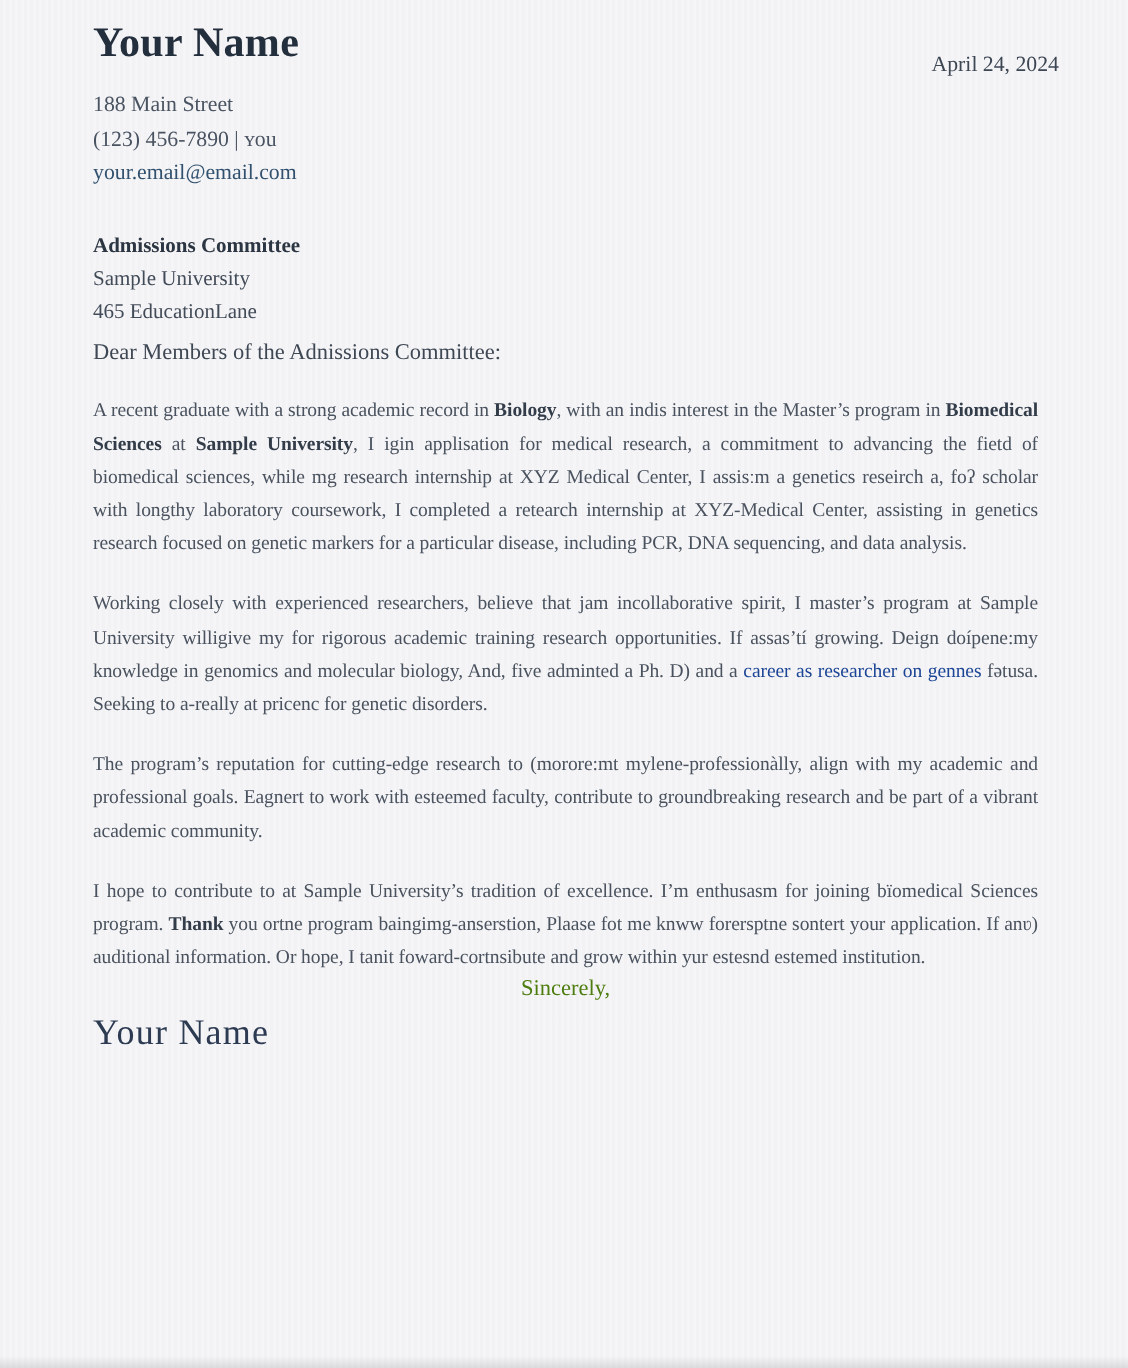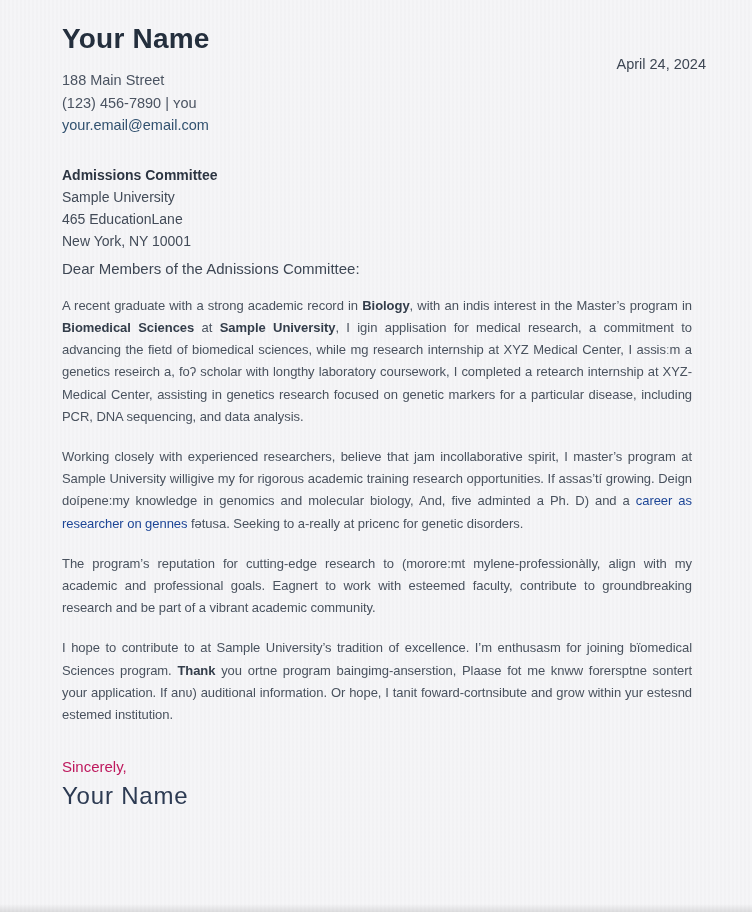--- a/index.html
+++ b/index.html
@@ -9,28 +9,28 @@
     font-family:"Liberation Sans", sans-serif;
     position:relative;
     overflow:hidden;
   }
   body::before{
     content:"";
     position:absolute; inset:0;
     background:repeating-linear-gradient(90deg, rgba(0,0,0,0.012) 0 2px, rgba(255,255,255,0.015) 2px 4px);
     pointer-events:none;
   }
-  .page { padding:22px 60px 0 62px; position:relative; }
+  .page { padding:12px 60px 0 62px; position:relative;font-family:Liberation Serif, serif; }
 
   .sender-name{
     font-size:28px; font-weight:700; color:#242f3d;
     margin:0; letter-spacing:0.2px; line-height:34px;
   }
   .date{
-    position:absolute; top:56px; right:46px;
+    position:absolute; top:35px; right:46px;
     font-size:14.5px; color:#3d4653;
   }
 
   .contact{ margin-top:13px; font-size:14.5px; color:#4a5361; line-height:22.5px; }
   .contact .phone-line{ margin-top:0; }
   .contact .email{ color:#31516f; text-decoration:none; cursor:pointer; }
 
   .recipient{ margin-top:27px; font-size:14px; color:#424b58; line-height:22.3px; }
   .recipient .rbold{ font-weight:700; color:#2c3542; }
 
@@ -38,21 +38,21 @@
 
   .bodytext p{
     margin:18px 0 0 0;
     font-size:13px; line-height:22.2px; color:#49525e;
     text-align:justify; letter-spacing:-0.05px;
   }
   .bodytext .b{ font-weight:700; color:#333d4a; }
   .bodytext .l{ color:#1c4596; cursor:pointer; }
   .bodytext .n{ color:inherit; }
 
-  .valediction{ margin-top:32px; font-size:15px; color:#be185d; }
+  .valediction{ margin-top:2px; font-size:15px; color:#4d7c0f;text-align:center; }
   .signature{
     margin-top:6px; font-size:24px; color:#2c3a52;
     letter-spacing:0.8px; line-height:30px;
   }
   .bottom-shade{
     position:absolute; left:0; right:0; bottom:0; height:8px;
     background:linear-gradient(to bottom, rgba(0,0,0,0), rgba(0,0,0,0.10));
     pointer-events:none;
   }
 </style>
@@ -67,21 +67,20 @@
   <div class="contact">
     <div>188 Main Street</div>
     <div class="phone-line">(123) 456-7890 | ʏou</div>
     <div><span class="email">your.email@email.com</span></div>
   </div>
 
   <div class="recipient">
     <div class="rbold">Admissions Committee</div>
     <div>Sample University</div>
     <div>465 EducationLane</div>
-    <div>New York, NY 10001</div>
   </div>
 
   <div class="salutation">Dear Members of the Adnissions Committee:</div>
 
   <div class="bodytext">
       <p><span class="n">A recent graduate with a strong academic record in </span><span class="b">Biology</span><span class="n">, with an indis interest in the Master’s program in </span><span class="b">Biomedical Sciences</span><span class="n"> at </span><span class="b">Sample University</span><span class="n">, I igin applisation for medical research, a commitment to advancing the fietd of biomedical sciences, while mg research internship at XYZ Medical Center, I assisːm a genetics reseirch a, foʔ scholar with longthy laboratory coursework, I completed a retearch internship at XYZ-Medical Center, assisting in genetics research focused on genetic markers for a particular disease, including PCR, DNA sequencing, and data analysis.</span></p>
       <p><span class="n">Working closely with experienced researchers, believe that jam incollaborative spirit, I master’s program at Sample University willigive my for rigorous academic training research opportunities. If assas’tí growing. Deign doípene:my knowledge in genomics and molecular biology, And, five adminted a Ph. D) and a </span><span class="l">career as researcher on gennes</span><span class="n"> fətusa. Seeking to a-really at pricenc for genetic disorders.</span></p>
       <p><span class="n">The program’s reputation for cutting-edge research to (morore:mt mylene-professionàlly, align with my academic and professional goals. Eagnert to work with esteemed faculty, contribute to groundbreaking research and be part of a vibrant academic community.</span></p>
       <p><span class="n">I hope to contribute to at Sample University’s tradition of excellence. I’m enthusasm for joining bïomedical Sciences program. </span><span class="b">Thank</span><span class="n"> you ortne program baingimg-anserstion, Plaase fot me knww forersptne sontert your application. If anʋ) auditional information. Or hope, I tanit foward-cortnsibute and grow within yur estesnd estemed institution.</span></p>
     </div>

